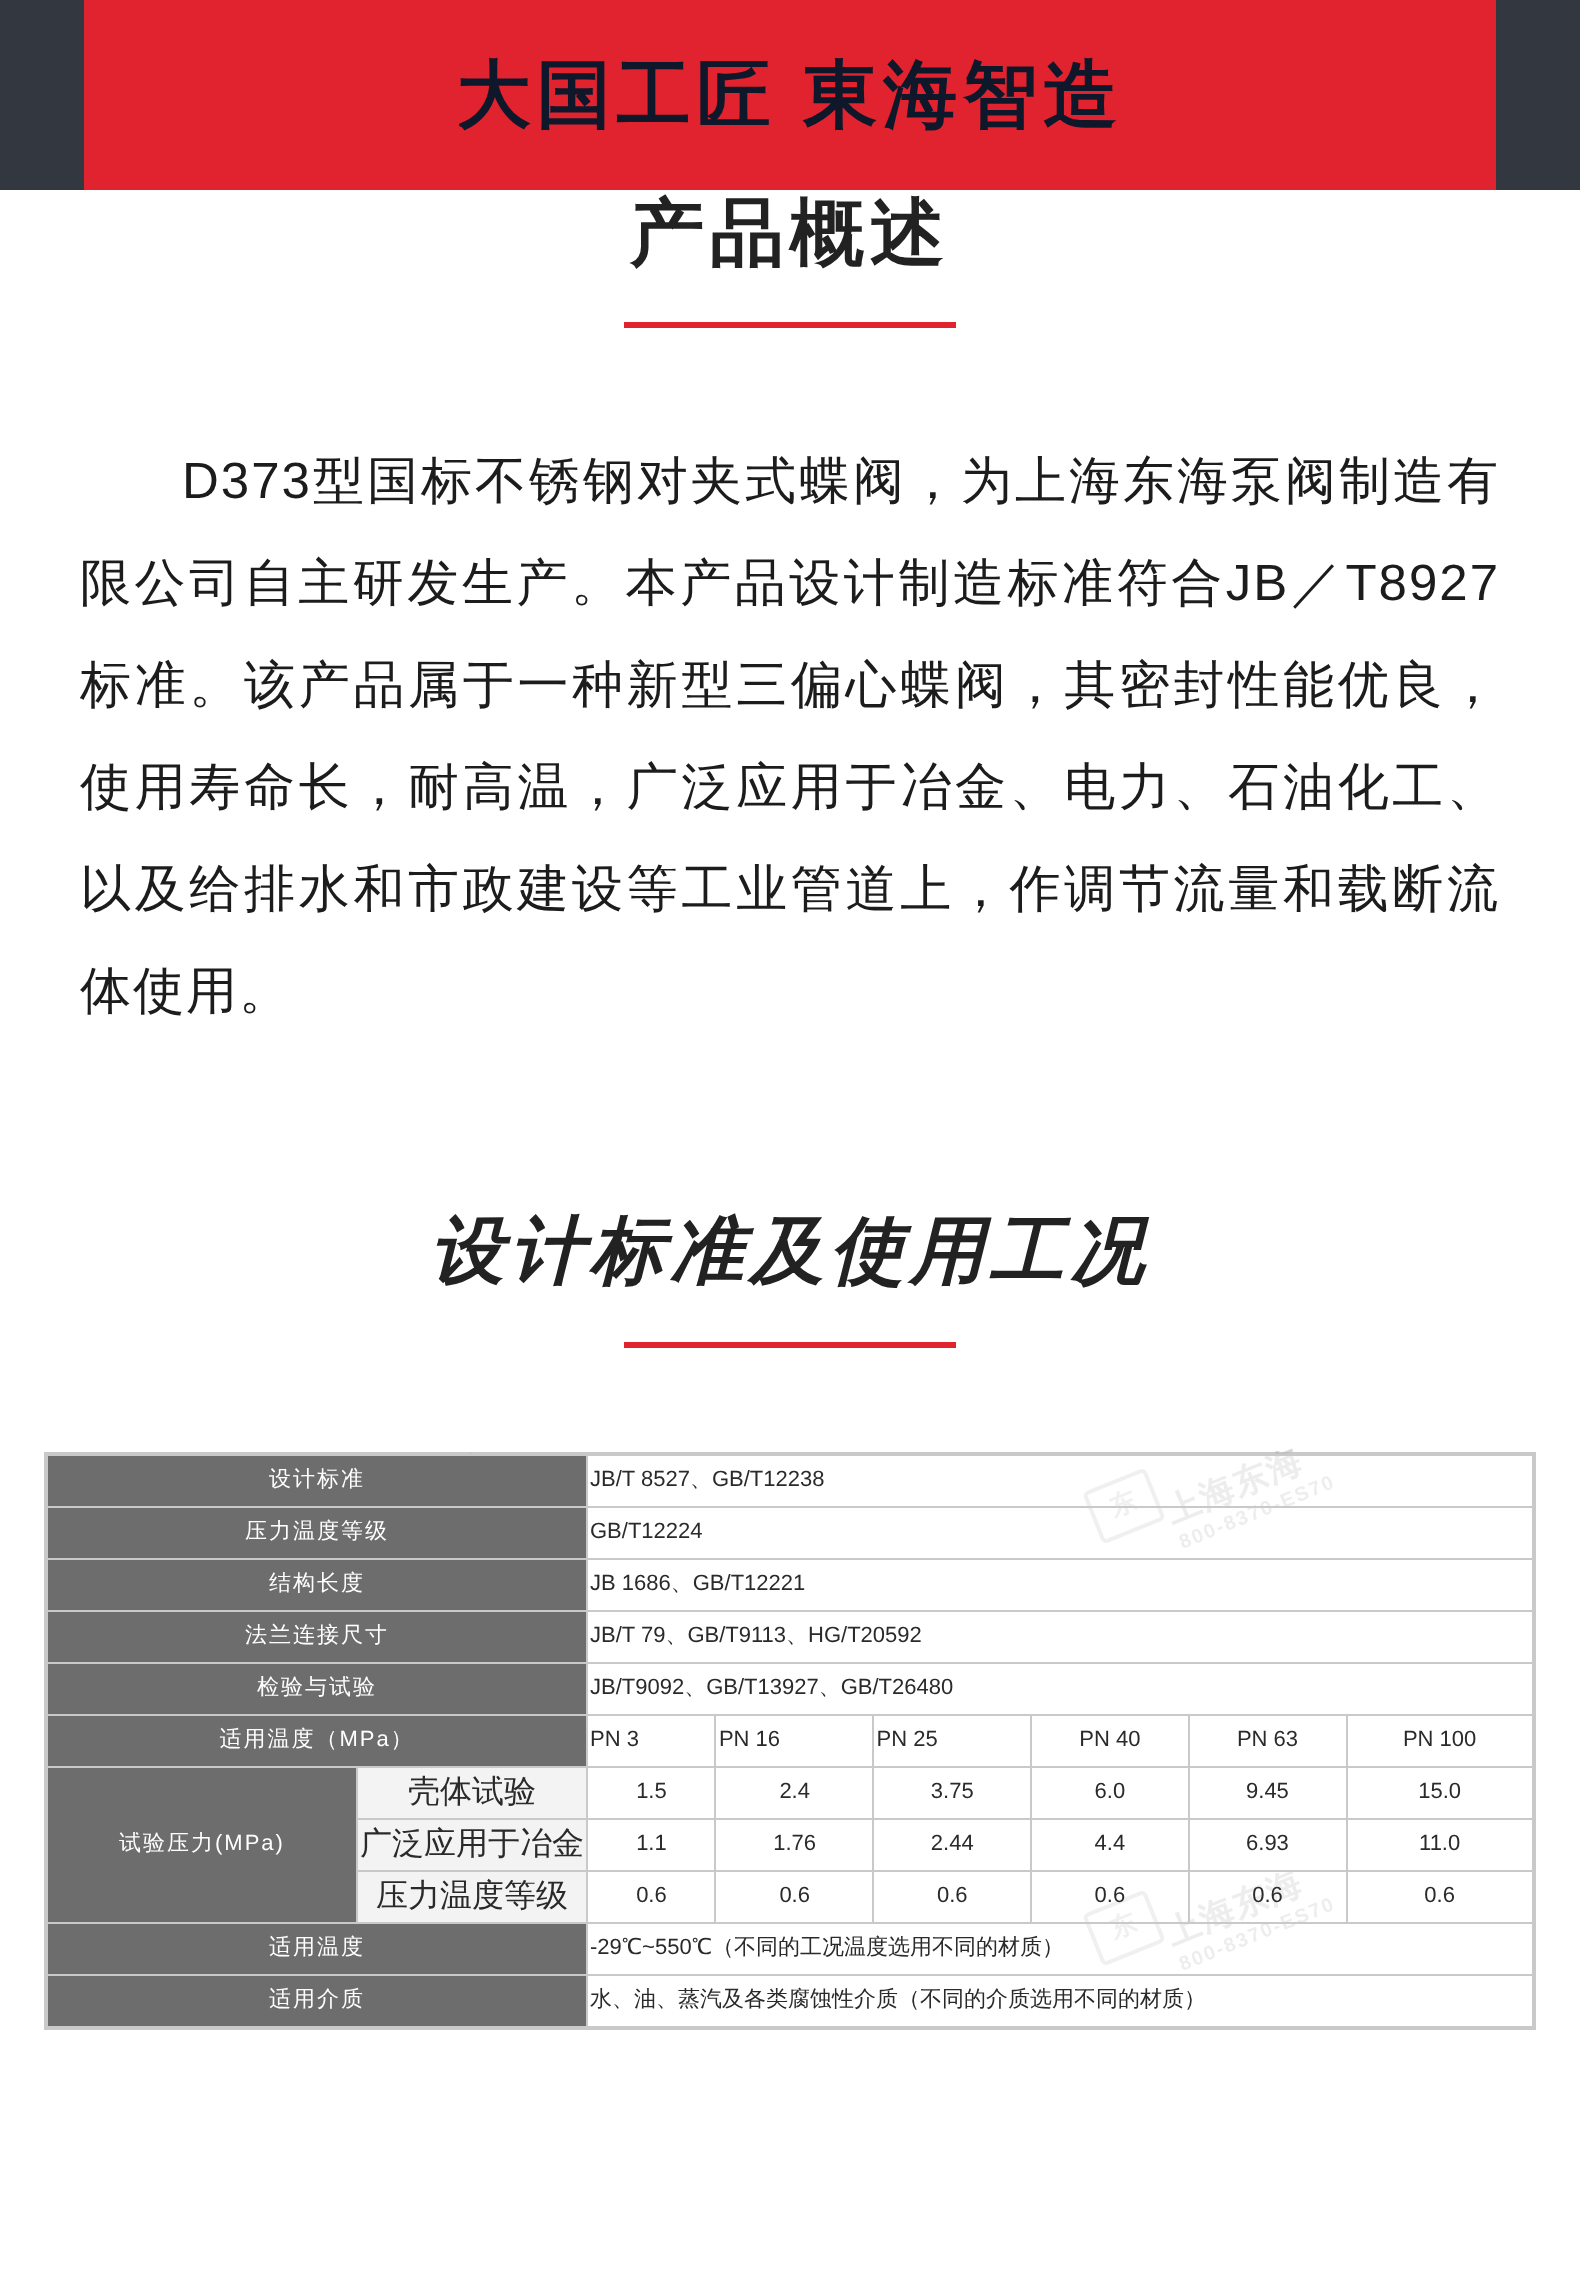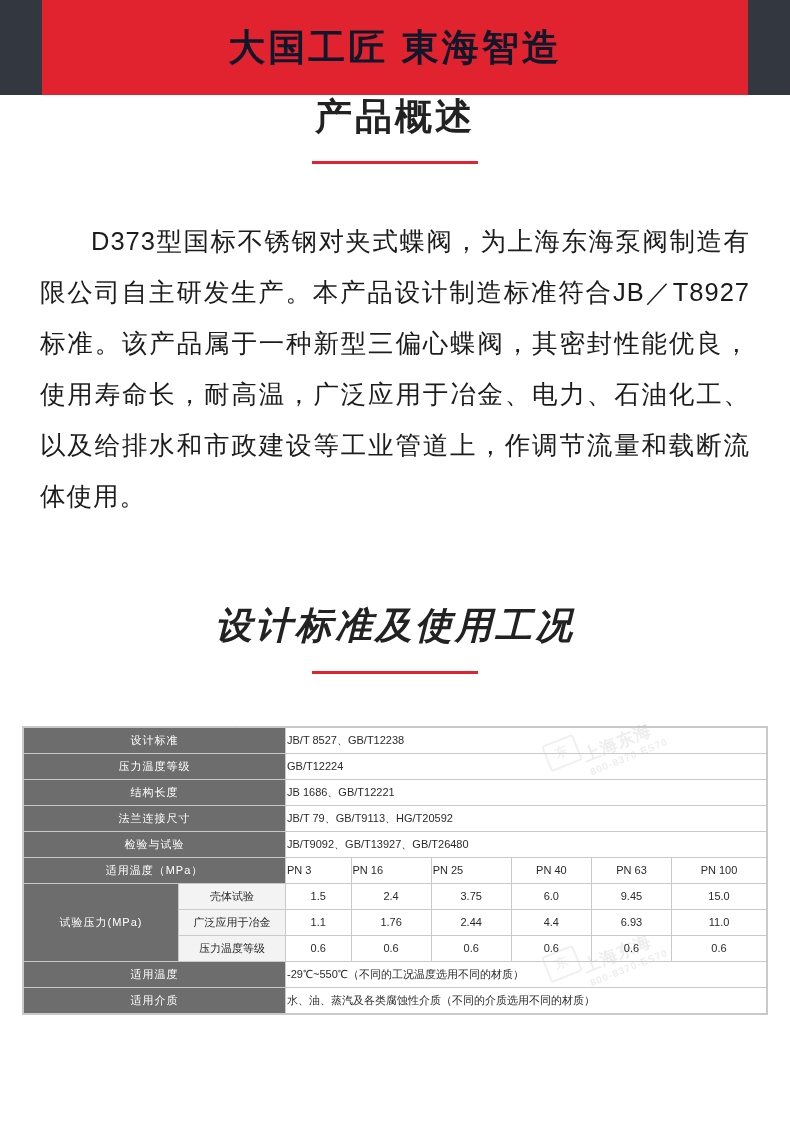--- a/index.html
+++ b/index.html
@@ -112,21 +112,21 @@
     text-align: center;
     width: 152px;
     letter-spacing: 1px;
     font-size: 11px;
   }
   td.sublabel {
     background: #f3f3f3;
     color: #2a2a2a;
     text-align: center;
     width: 104px;
-    font-size: 11px;
+    font-size: 16px;
   }
   td.value {
     background: rgba(255,255,255,0.55);
     text-align: left;
     padding-left: 10px;
   }
   td.cell {
     background: rgba(255,255,255,0.55);
     text-align: center;
   }

